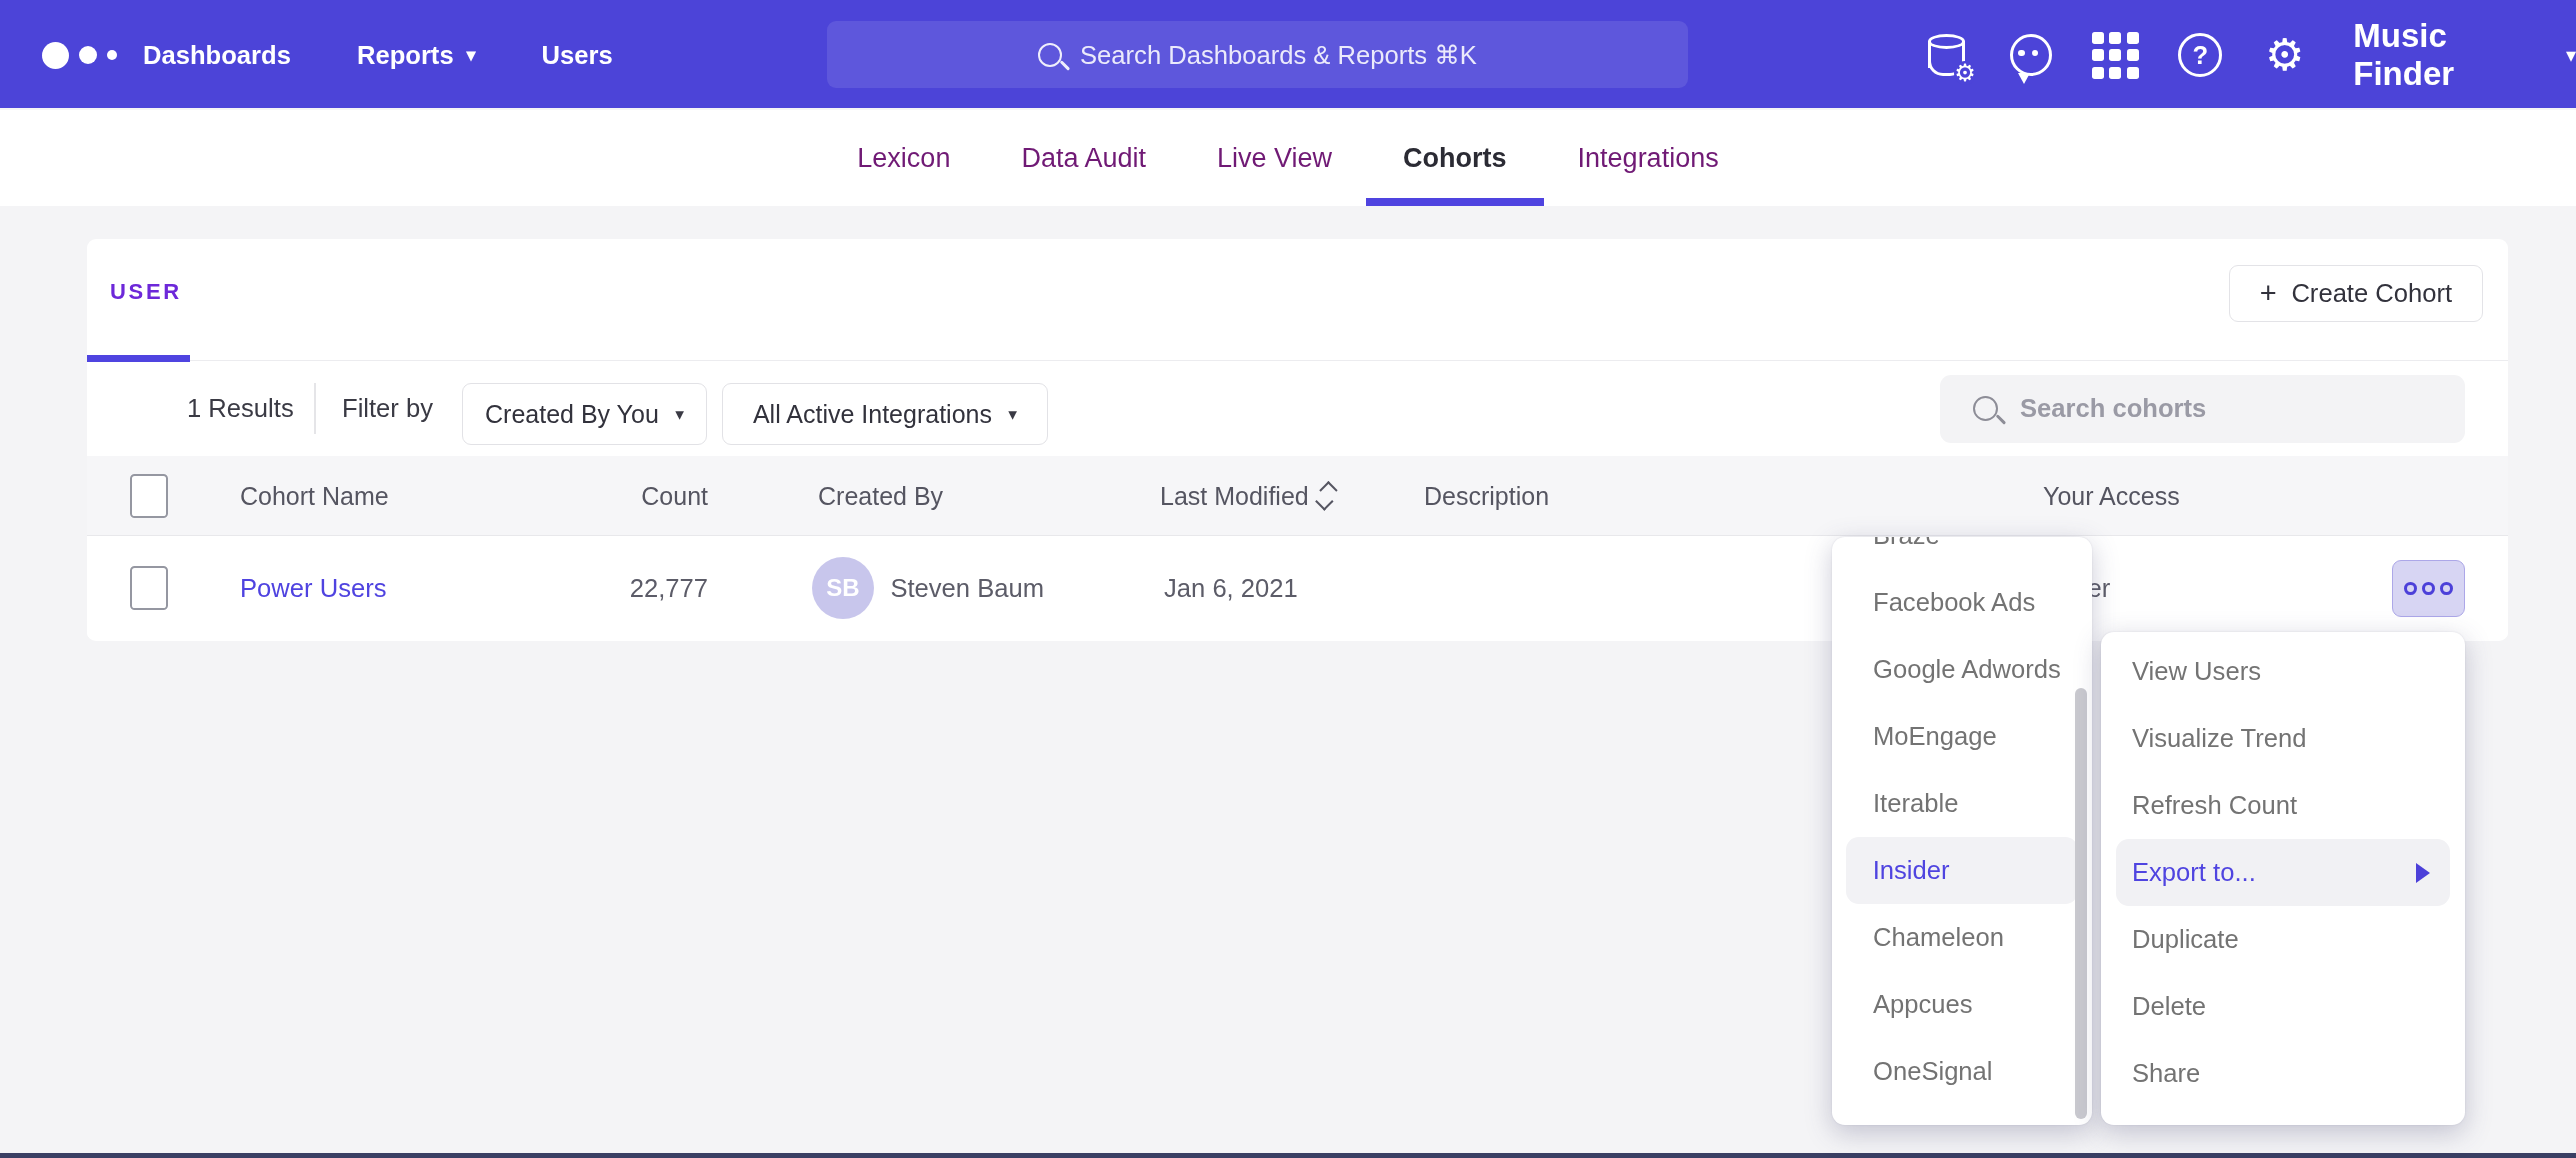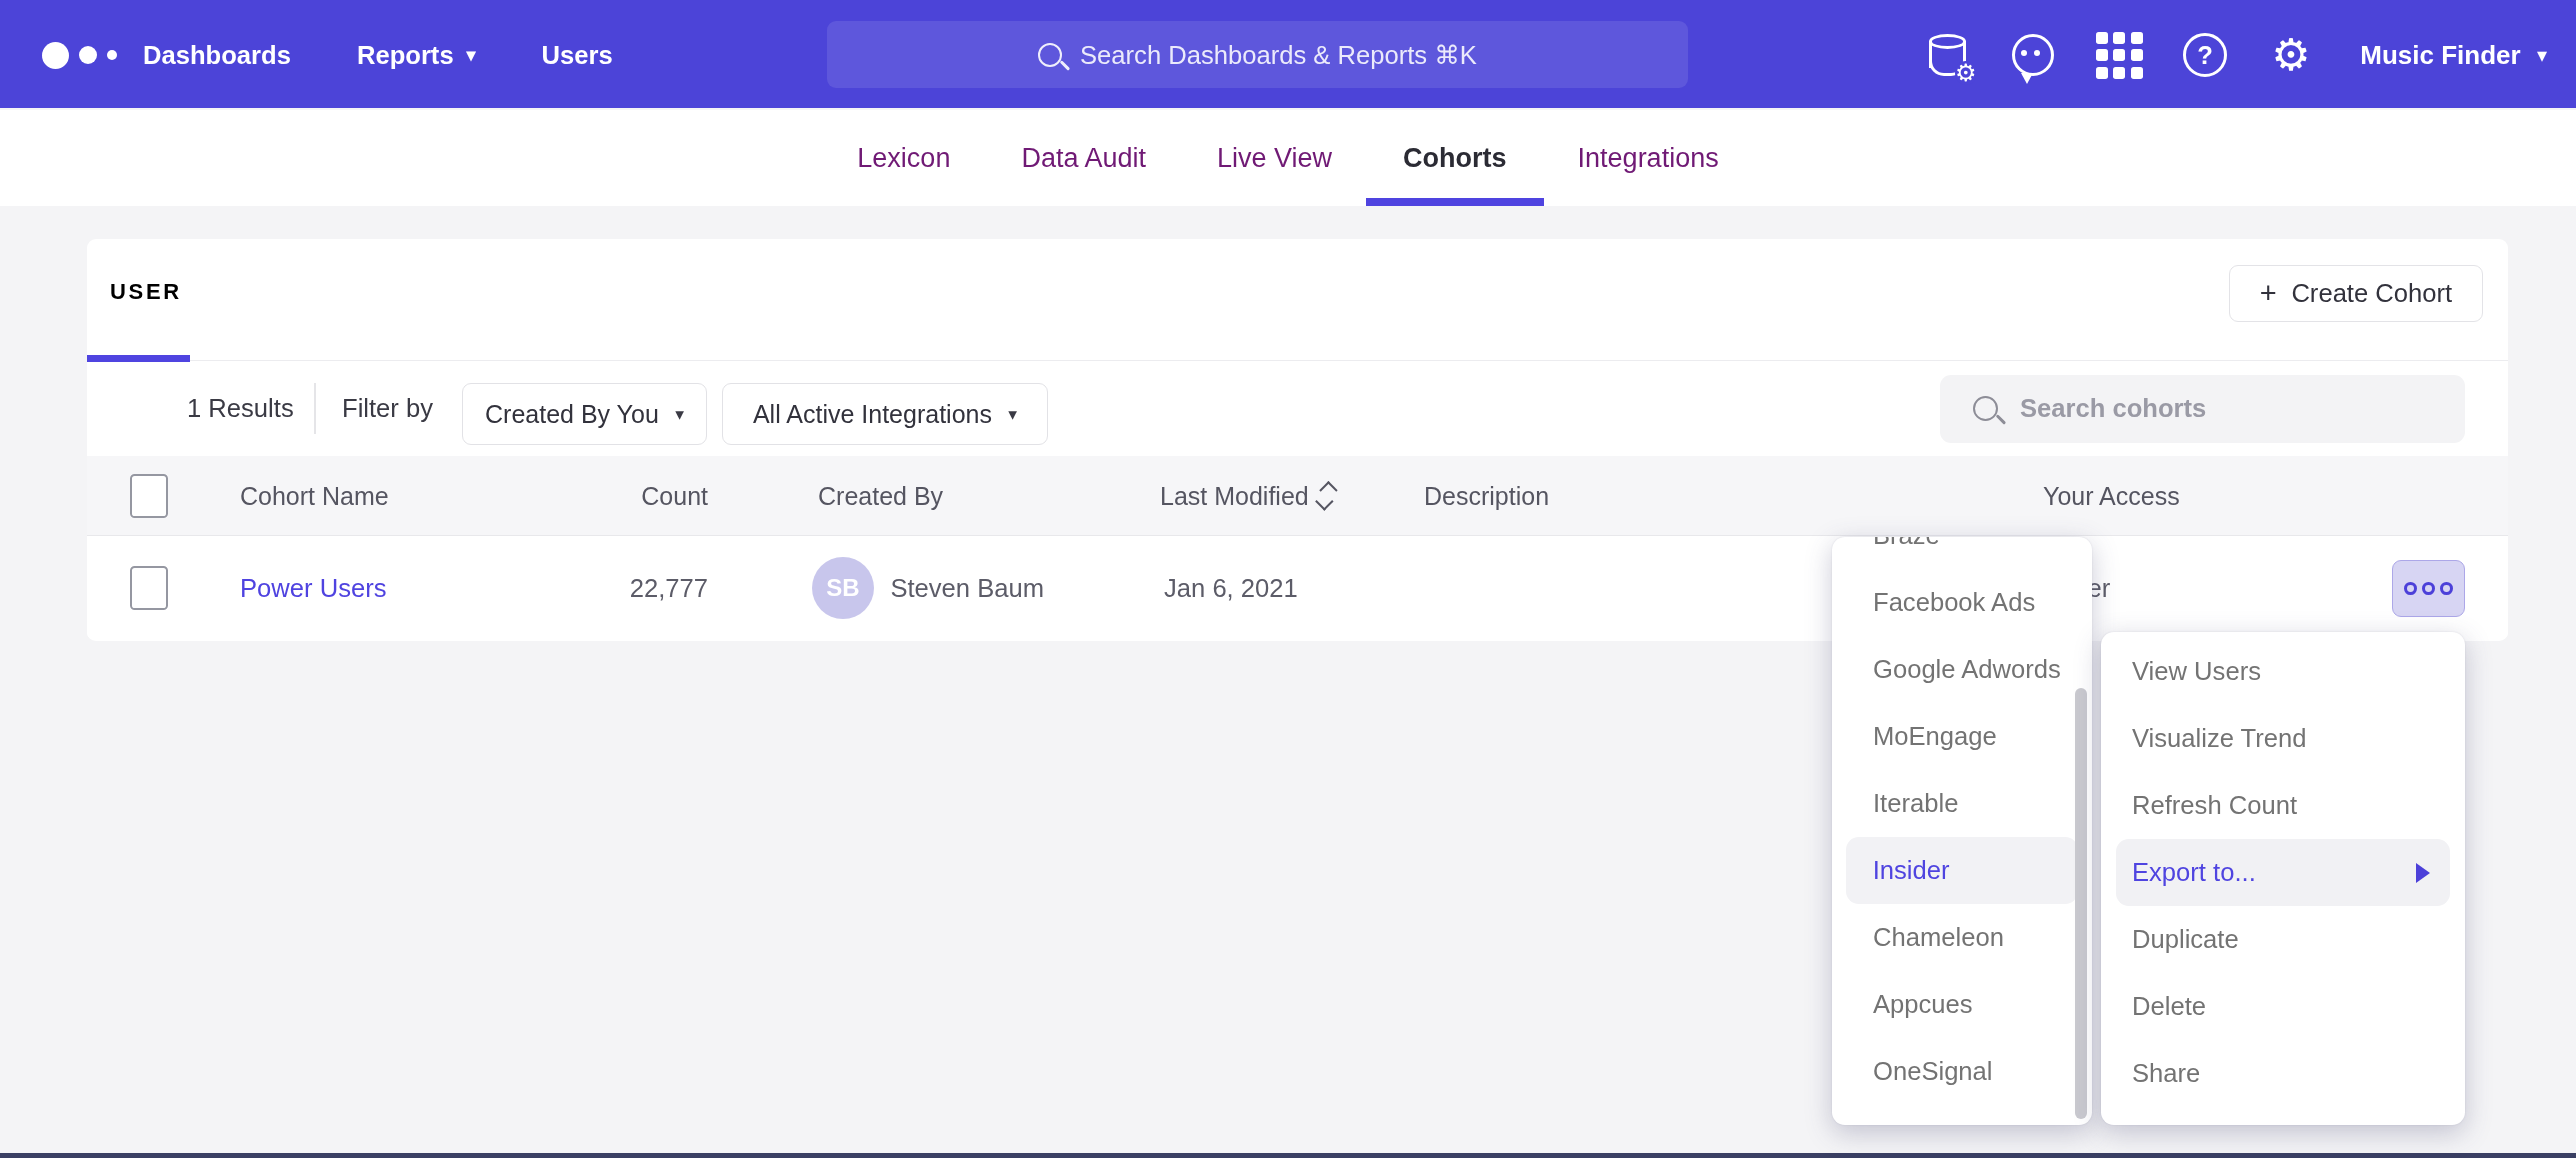--- a/index.html
+++ b/index.html
@@ -34,33 +34,33 @@
   .dbicon .bot{ position:absolute; left:0; top:27px; width:37px; height:14.6px; border:3.7px solid #fff; border-top:none; border-radius:0 0 18px 18px; }
   .dbicon .gear{ position:absolute; right:-11px; bottom:-9px; font-size:24px; color:#fff; background:#4c44d8; border-radius:50%; line-height:1; }
   .chaticon{ position:relative; width:42px; height:42px; border:3.7px solid #fff; border-radius:50% 50% 50% 50%; }
   .chaticon::before{ content:""; position:absolute; left:5.5px; top:12.8px; width:6.4px; height:6.4px; border-radius:50%; background:#fff; }
   .chaticon::after{ content:""; position:absolute; left:19px; top:12.8px; width:6.4px; height:6.4px; border-radius:50%; background:#fff; }
   .chaticon .tail{ position:absolute; left:5.5px; bottom:-11px; width:0; height:0; border-left:6.4px solid transparent; border-right:6.4px solid transparent; border-top:11px solid #fff; }
   .gridicon{ display:grid; grid-template-columns:repeat(3,12px); grid-template-rows:repeat(3,12px); gap:5.5px; }
   .gridicon span{ background:#fff; border-radius:2.7px; }
   .helpicon{ width:44px; height:44px; border:3.7px solid #fff; border-radius:50%; display:flex; align-items:center; justify-content:center; font-size:25.6px; font-weight:700; color:#fff; }
   .project{ margin-left:7.3px; display:flex; align-items:center; gap:16.4px; cursor:pointer; }
-  .project .pname{ color:#fff; font-size:26px; font-weight:600; }
+  .project .pname{ color:#fff; font-size:33px; font-weight:600; }
   .project .caret{ color:#fff; font-size:20px; }
 
   
   .tabsbar{ position:absolute; left:0; top:110px; width:100%; height:96px; background:#fff; display:flex; align-items:stretch; justify-content:center; gap:71px; }
   .tab{ position:relative; display:flex; align-items:center; font-size:27px; color:#701a75; cursor:pointer; }
   .tab.active{ color:#2b2b34; font-weight:600; }
   .tab.active::after{ content:""; position:absolute; left:-37px; right:-37px; bottom:0; height:8.2px; background:#4f44e0; }
 
   
   .card{ position:absolute; left:87px; top:239px; width:2421px; height:402px; background:#fff; border-radius:9px; }
   .usertabrow{ position:relative; height:122px; border-bottom:1.8px solid #ececef; }
-  .usertab{ position:absolute; left:23px; top:40px; font-size:22px; font-weight:700; letter-spacing:2.7px; color:#000000; cursor:pointer; }
+  .usertab{ position:absolute; left:23px; top:40px; font-size:22px; font-weight:700; letter-spacing:2.7px; color:#6d28d9; cursor:pointer; }
   .usertab-underline{ position:absolute; left:0; bottom:-1.8px; width:103px; height:7.3px; background:#4f44e0; }
   .createbtn{
     position:absolute; right:25px; top:25.6px; width:254px; height:57px;
     border:1.8px solid #e3e3e7; border-radius:9px; background:#fff;
     display:flex; align-items:center; justify-content:center; gap:14.6px;
     font-size:25.6px; font-weight:500; color:#32323c; cursor:pointer;
   }
   .createbtn .plus{ font-size:29px; font-weight:400; color:#32323c; }
 
   .filterrow{ position:relative; height:95px; }

